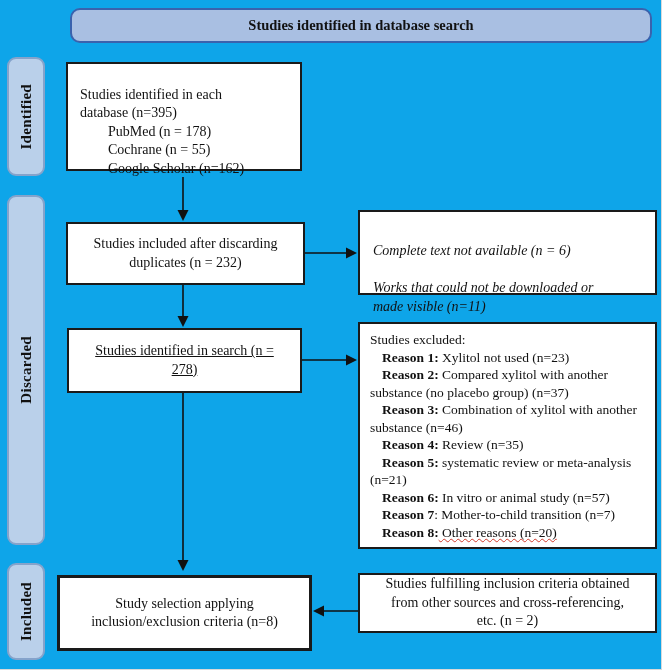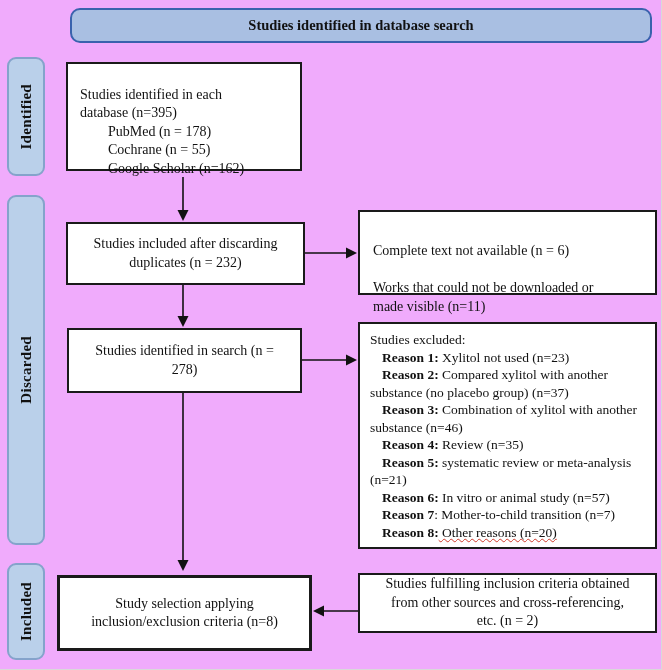--- a/index.html
+++ b/index.html
@@ -5,21 +5,21 @@
   * { margin: 0; padding: 0; box-sizing: border-box; }
   html, body { background: #fff; }
   body {
     font-family: "Liberation Serif", "DejaVu Serif", serif;
     color: #111;
   }
   .canvas {
     position: relative;
     width: 662px;
     height: 670px;
-    background: #f0abfc;
+    background: #0ea5e9;
     overflow: hidden;
     border-right: 1px solid #d9d9d9;
     border-bottom: 1px solid #d9d9d9;
   }
   svg.arrows {
     position: absolute;
     left: 0; top: 0;
     width: 662px; height: 670px;
     z-index: 1;
   }
@@ -61,23 +61,23 @@
     font-size: 14px;
     line-height: 1.32;
   }
   .pbox.center {
     display: flex; align-items: center; justify-content: center;
     text-align: center;
     white-space: pre-line;
   }
   .box-database   { left: 66px;  top: 62px;  width: 236px; height: 109px; padding: 22px 12px; }
   .box-duplicates { left: 66px;  top: 222px; width: 239px; height: 63px; }
-  .box-search     { left: 67px;  top: 328px; width: 235px; height: 65px; }
+  .box-search     { left: 67px;  top: 328px; width: 235px; height: 65px; text-decoration: underline; }
   .box-selection  { left: 57px;  top: 575px; width: 255px; height: 76px; border-width: 3px; }
-  .box-unavailable{ left: 358px; top: 210px; width: 299px; height: 85px; padding: 12px 13px; white-space: pre-line; }
+  .box-unavailable{ left: 358px; top: 210px; width: 299px; height: 85px; padding: 12px 13px; white-space: pre-line; font-style: italic; }
   .box-excluded   { left: 358px; top: 322px; width: 299px; height: 227px; padding: 7px 10px; font-size: 13.5px; line-height: 1.3; }
   .box-othersrc   { left: 358px; top: 573px; width: 299px; height: 60px; }
 
   .pre { white-space: pre-line; }
   .indent { margin-left: 28px; }
 
   .reason { text-indent: 12px; }
   .reason b { font-weight: bold; }
   .spellcheck {
     text-decoration: underline wavy #d03a2b;

